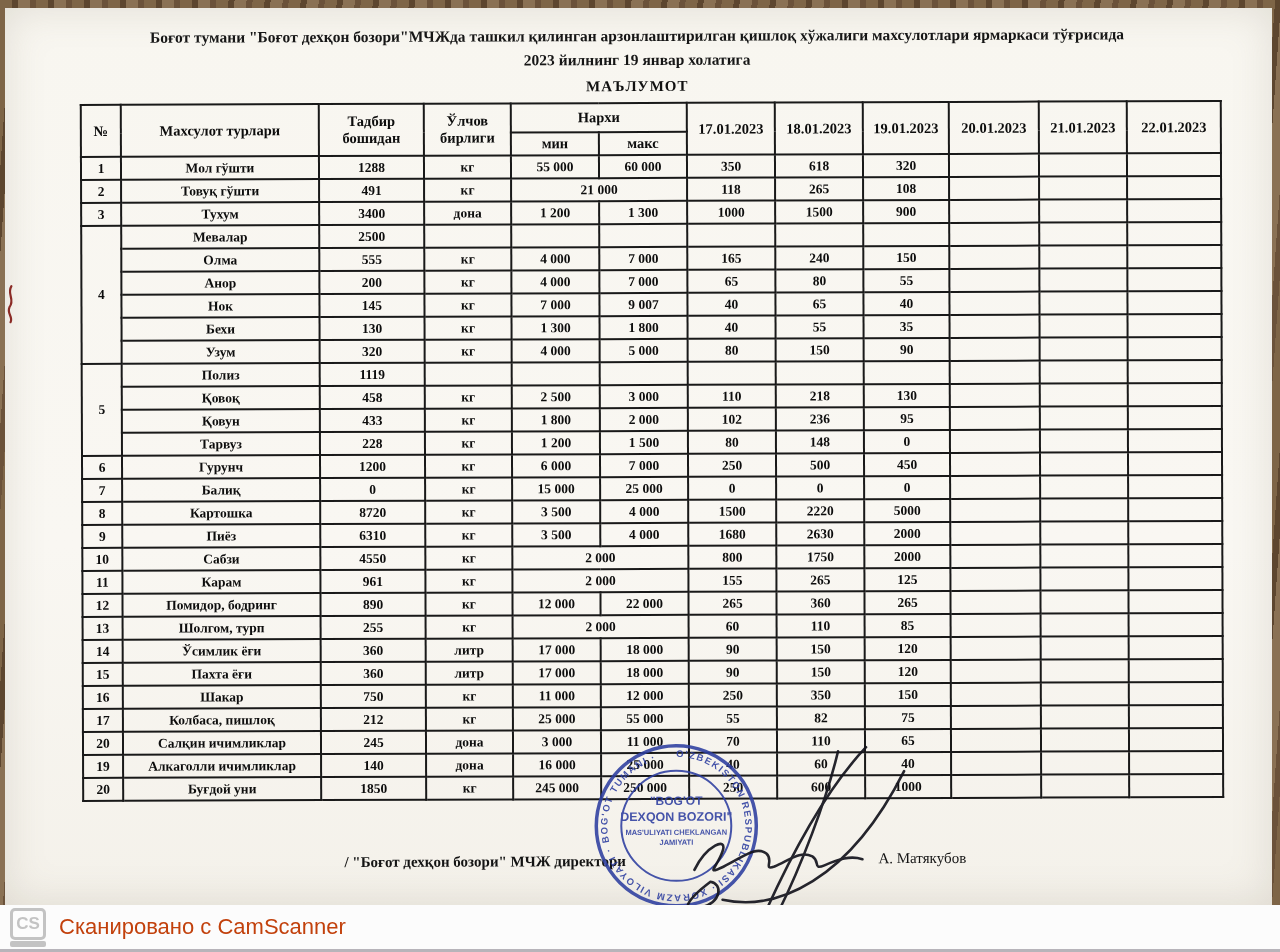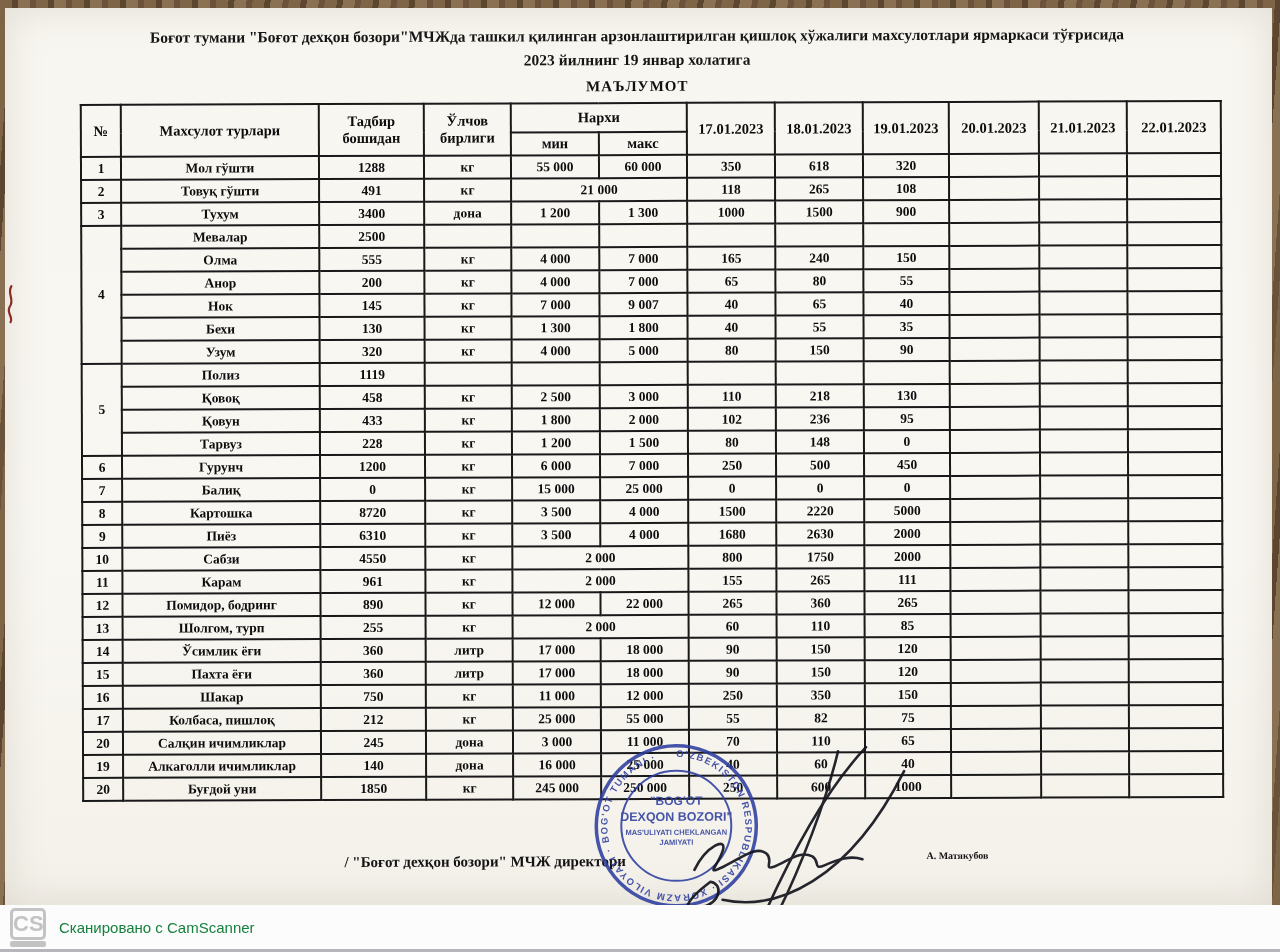--- a/index.html
+++ b/index.html
@@ -28,39 +28,39 @@
   table.price th, table.price td{
     border:2px solid #191919;font-weight:bold;text-align:center;
     padding:0 2px;overflow:hidden;white-space:nowrap;
   }
   table.price th{font-size:14.5px;line-height:1.15;white-space:normal;}
   table.price td{font-size:13.5px;height:21px;}
   tr.hdr-top th{height:27px;}
   tr.hdr-bot th{height:21px;}
   td.c-name{font-size:13.5px;}
   .footer-label{position:absolute;top:845px;left:338px;font-weight:bold;font-size:15px;color:#141414;}
-  .footer-signer{position:absolute;top:843px;left:872px;font-weight:bold;font-size:10px;color:#141414;margin-left:48px;}
+  .footer-signer{position:absolute;top:843px;left:872px;font-weight:normal;font-size:15px;color:#141414;}
   .stamp{position:absolute;left:583px;top:731px;opacity:.88;}
   .signature{position:absolute;left:618px;top:722px;opacity:.92;}
   .red-mark{position:absolute;left:0;top:272px;}
   .page-edge{position:absolute;top:899px;left:640px;right:0;height:3px;background:#4a4238;transform:rotate(-0.15deg);}
   .cs-bar{
     position:absolute;left:0;right:0;bottom:0;height:47px;background:#fcfcfc;
     border-bottom:3px solid #b7b4ba;display:flex;align-items:center;gap:13px;
     padding-left:10px;box-sizing:border-box;font-family:"Liberation Sans", sans-serif;
   }
   .cs-logo{
     position:relative;width:30px;height:26px;border:3px solid #c3c3c3;border-radius:5px;
-    display:grid;place-items:center;font-weight:bold;font-size:22px;color:#c3c3c3;margin-top:-6px;
+    display:grid;place-items:center;font-weight:bold;font-size:17px;color:#c3c3c3;margin-top:-6px;
   }
   .cs-logo::after{
     content:"";position:absolute;left:-3px;right:-3px;bottom:-10px;height:6px;
     background:#c3c3c3;border-radius:2px;
   }
-  .cs-text{font-size:15px;color:#15803d;}
+  .cs-text{font-size:22px;color:#c2410c;}
 </style>
 </head>
 <body>
 
 <div class="canvas">
   <div class="sheet">
     <div class="sheet-rot">
 
       <div class="title">Боғот тумани "Боғот дехқон бозори"МЧЖда  ташкил қилинган арзонлаштирилган қишлоқ хўжалиги махсулотлари ярмаркаси тўғрисида</div>
       <div class="subtitle">2023 йилнинг 19 январ холатига</div>
@@ -344,21 +344,21 @@
               <td></td>
             </tr>
             <tr>
               <td class="c-no" rowspan="1">11</td>
               <td class="c-name">Карам</td>
               <td class="c-qty">961</td>
               <td class="c-unit">кг</td>
               <td class="c-minmax" colspan="2">2 000</td>
               <td>155</td>
               <td>265</td>
-              <td>111</td>
+              <td>125</td>
               <td></td>
               <td></td>
               <td></td>
             </tr>
             <tr>
               <td class="c-no" rowspan="1">12</td>
               <td class="c-name">Помидор, бодринг</td>
               <td class="c-qty">890</td>
               <td class="c-unit">кг</td>
               <td class="c-min">12 000</td>

